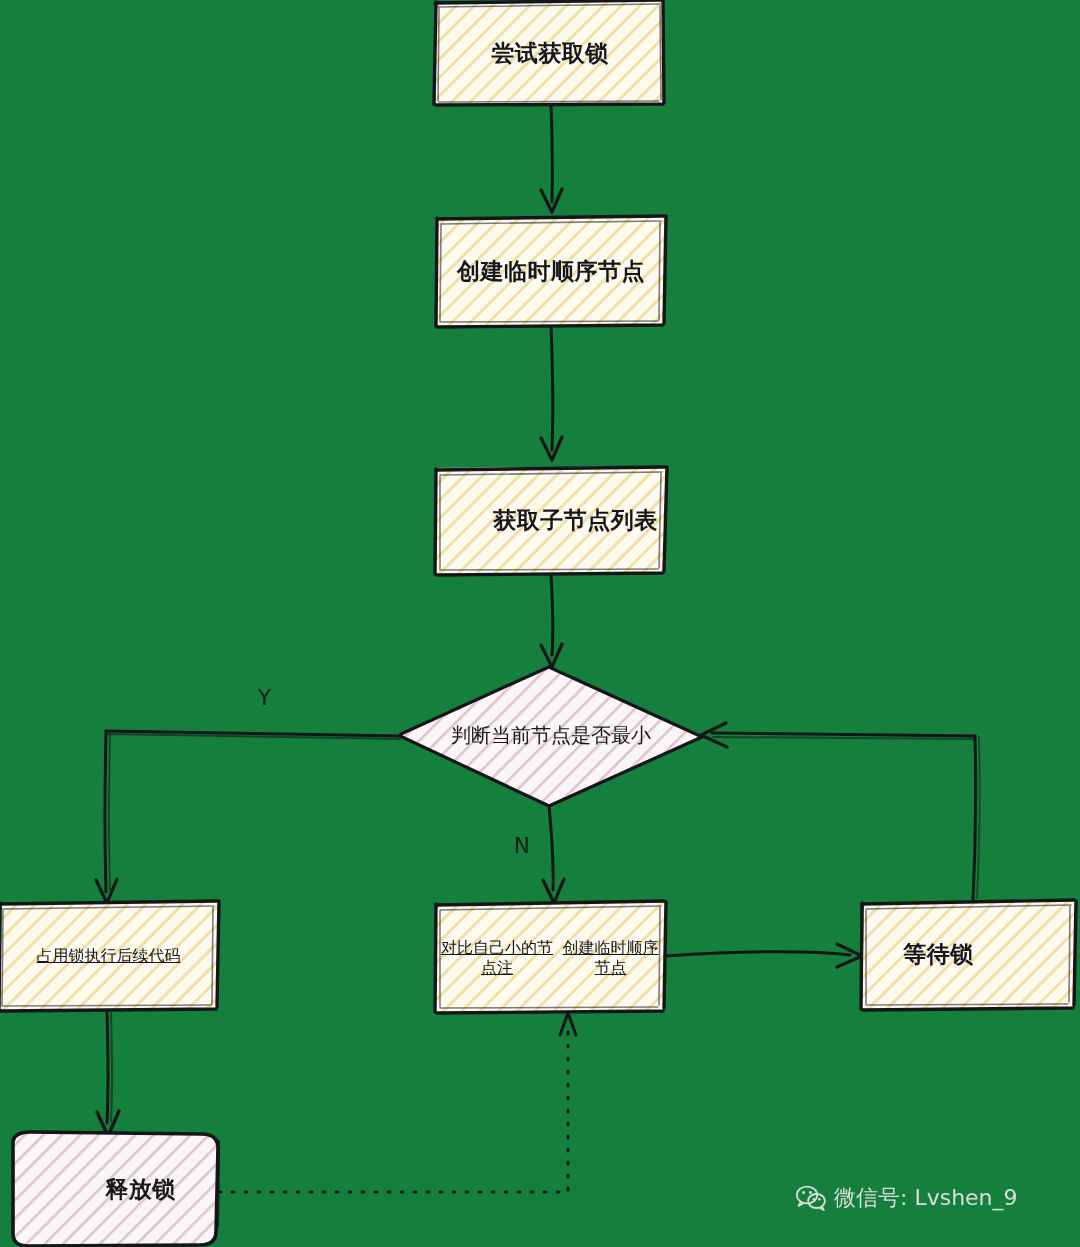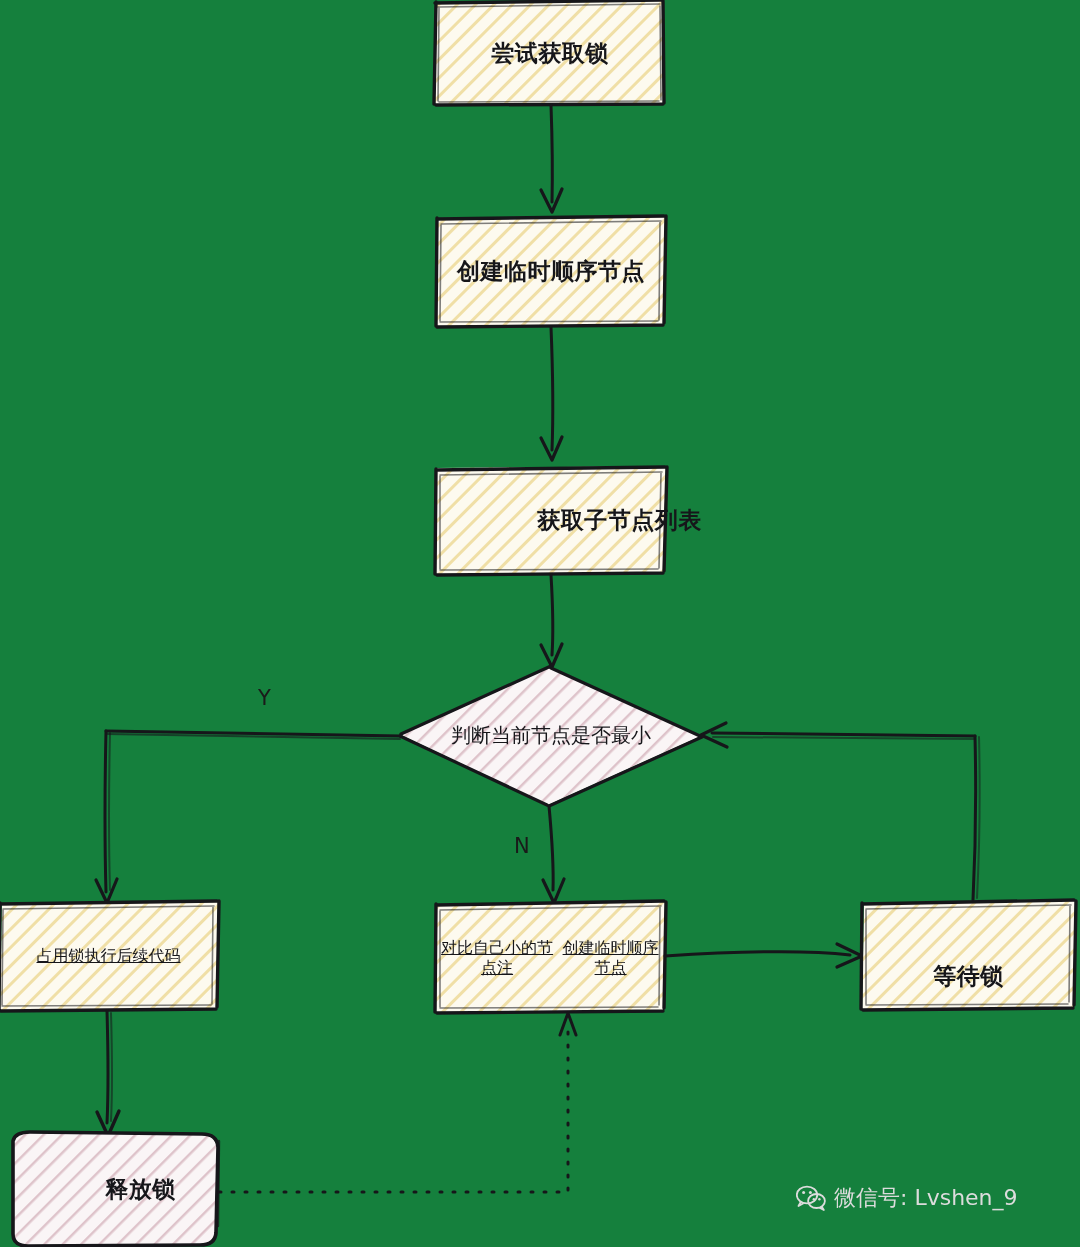--- a/index.html
+++ b/index.html
@@ -184,32 +184,32 @@
     <g>
       <path d="M219,1192 L568,1192 L568,1028" fill="none" stroke="#16161a" stroke-width="3" stroke-linecap="round" stroke-dasharray="2 11"></path>
       <path d="M560,1035 L568,1013 L576,1035" fill="none" stroke="#16161a" stroke-width="3" stroke-linecap="round" stroke-linejoin="round"></path>
     </g>
   </svg>
 
   <div class="node-label lbl-bold" style="left:436px; top:2px; width:228px; height:102px;">尝试获取锁</div>
 
   <div class="node-label lbl-bold" style="left:437px; top:217px; width:228px; height:109px;">创建临时顺序节点</div>
 
-  <div class="node-label lbl-bold" style="left:437px; top:467px; width:277px; height:107px;padding-left:44px;">获取子节点列表</div>
+  <div class="node-label lbl-bold" style="left:437px; top:467px; width:277px; height:107px;">获取子节点列表</div>
 
   <div class="node-label lbl-diamond" style="left:411px; top:713px; width:280px; height:44px;">判断当前节点是否最小</div>
 
   <div class="node-label lbl-plain" style="left:0px; top:902px; width:217px; height:108px;">占用锁执行后续代码</div>
 
   <div class="node-label lbl-plain" style="left:437px; top:903px; width:227px; height:109px; flex-direction:row;">
     <span>对比自己小的节点注</span>
     <span>创建临时顺序节点</span>
   </div>
 
-  <div class="node-label lbl-bold" style="left:863px; top:901px; width:211px; height:107px;margin-top:22px;">等待锁</div>
+  <div class="node-label lbl-bold" style="left:833px; top:901px; width:211px; height:107px;">等待锁</div>
 
   <div class="node-label lbl-bold" style="left:14px; top:1134px; width:203px; height:110px;padding-left:25px;">释放锁</div>
 
   <div class="branch-label" style="left:258px; top:686px;">Y</div>
 
   <div class="branch-label" style="left:514px; top:834px;">N</div>
 
   <div id="watermark">
     <span>
       <svg width="30" height="26" viewBox="0 0 30 26">

